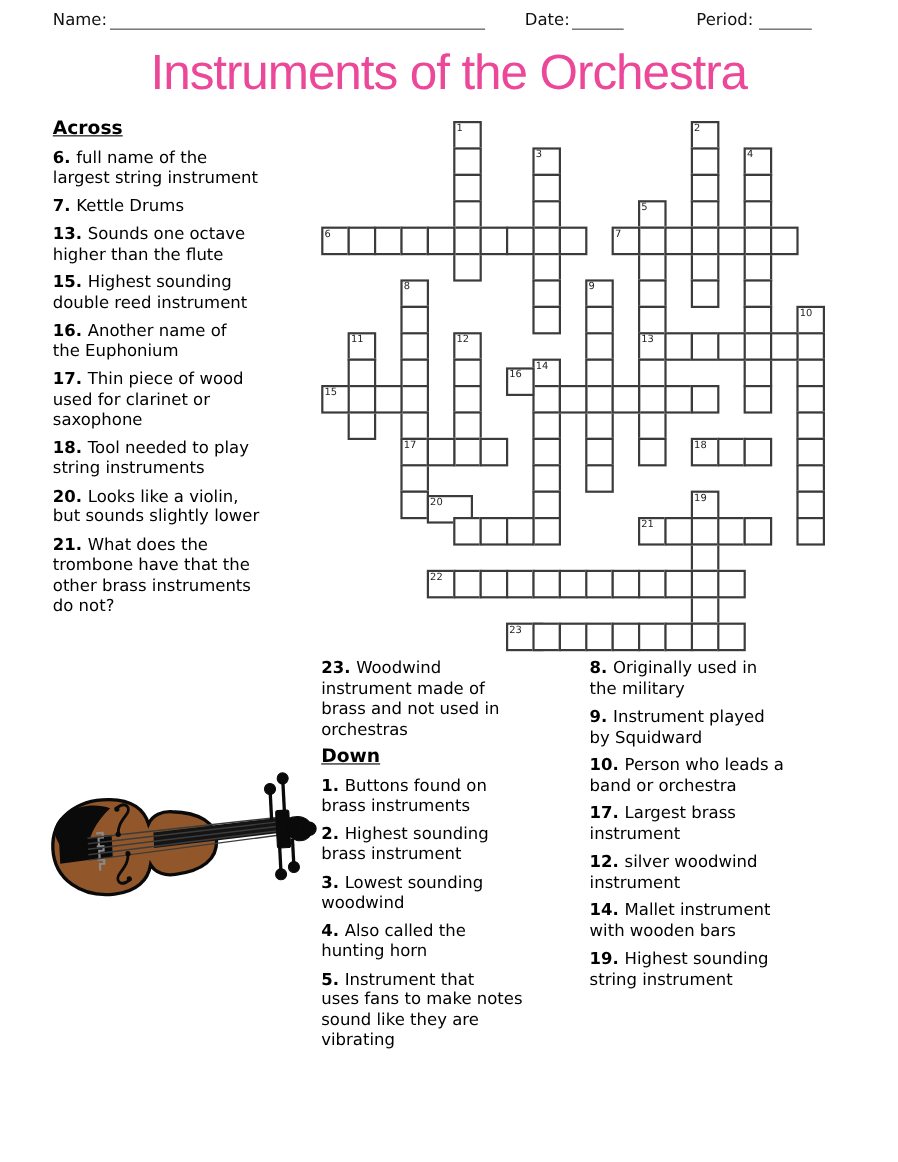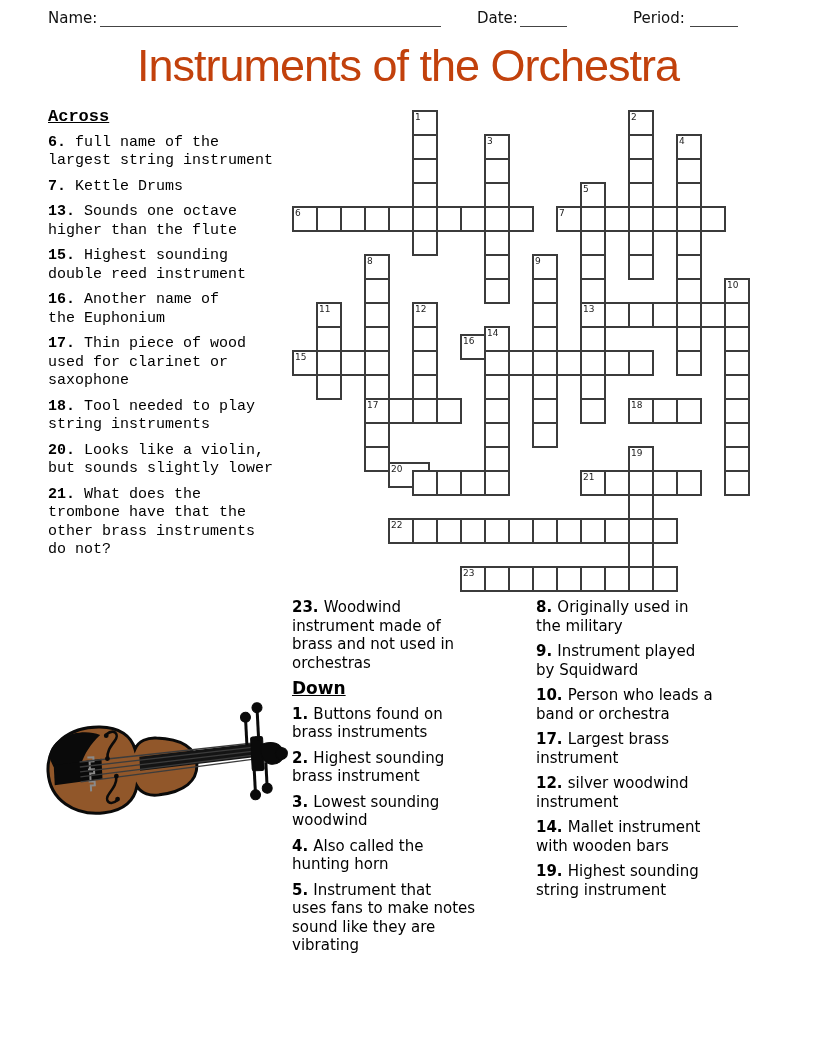--- a/index.html
+++ b/index.html
@@ -8,35 +8,35 @@
     font-family:"DejaVu Sans","Liberation Sans",sans-serif;color:#000;
     overflow:hidden;
   }
   
   .hdr-label{position:absolute;font-size:15px;color:#111;}
   .hdr-line{position:absolute;border-bottom:1.5px solid #444;height:18px;}
   
   .title{
     position:absolute;top:40px;left:0;width:816px;text-align:center;
     font-family:"Liberation Sans",sans-serif;font-size:45px;font-weight:400;
-    letter-spacing:-1px;color:#c2410c;
+    letter-spacing:-1px;color:#ec4899;
   }
   
   .grid{position:absolute;left:292px;top:110px;width:458px;height:482px;}
   .cell{
     position:absolute;width:26px;height:26px;box-sizing:border-box;
     border:2px solid #3b3b3b;background:#fff;
   }
   .cell .num{
     position:absolute;left:1px;top:0px;font-size:9px;line-height:10px;
     color:#222;font-family:"DejaVu Sans",sans-serif;
   }
   
   .clue-col{position:absolute;font-size:15px;line-height:18.5px;}
-  .clue-col.left{left:48px;top:108px;width:240px;font-family:Liberation Mono, monospace;}
+  .clue-col.left{left:48px;top:108px;width:240px;}
   .clue-col.middle{left:292px;top:598px;width:234px;}
   .clue-col.right{left:536px;top:598px;width:250px;}
   .clue-heading{
     font-size:17px;font-weight:bold;text-decoration:underline;
     margin:0 0 7px 0;
   }
   .clue{margin:0 0 7px 0;white-space:pre-line;}
   .clue .clue-num{font-weight:bold;}
   
   .violin{position:absolute;left:36px;top:698px;}
@@ -203,21 +203,21 @@
     <div class="cell" style="left: 360px; top: 288px;"></div>
     <div class="cell" style="left: 384px; top: 288px;"></div>
     <div class="cell" style="left: 336px; top: 336px;">
       <span class="num">19</span>
     </div>
     <div class="cell" style="left: 336px; top: 360px;"></div>
     <div class="cell" style="left: 336px; top: 384px;"></div>
     <div class="cell" style="left: 336px; top: 408px;"></div>
     <div class="cell" style="left: 336px; top: 432px;"></div>
     <div class="cell" style="left: 336px; top: 456px;"></div>
-    <div class="cell" style="left: 96px; top: 352px; padding-left: 38px;">
+    <div class="cell" style="left: 96px; top: 340px; padding-left: 38px;">
       <span class="num">20</span>
     </div>
     <div class="cell" style="left: 120px; top: 360px;"></div>
     <div class="cell" style="left: 144px; top: 360px;"></div>
     <div class="cell" style="left: 168px; top: 360px;"></div>
     <div class="cell" style="left: 288px; top: 360px;">
       <span class="num">21</span>
     </div>
     <div class="cell" style="left: 312px; top: 360px;"></div>
     <div class="cell" style="left: 360px; top: 360px;"></div>

